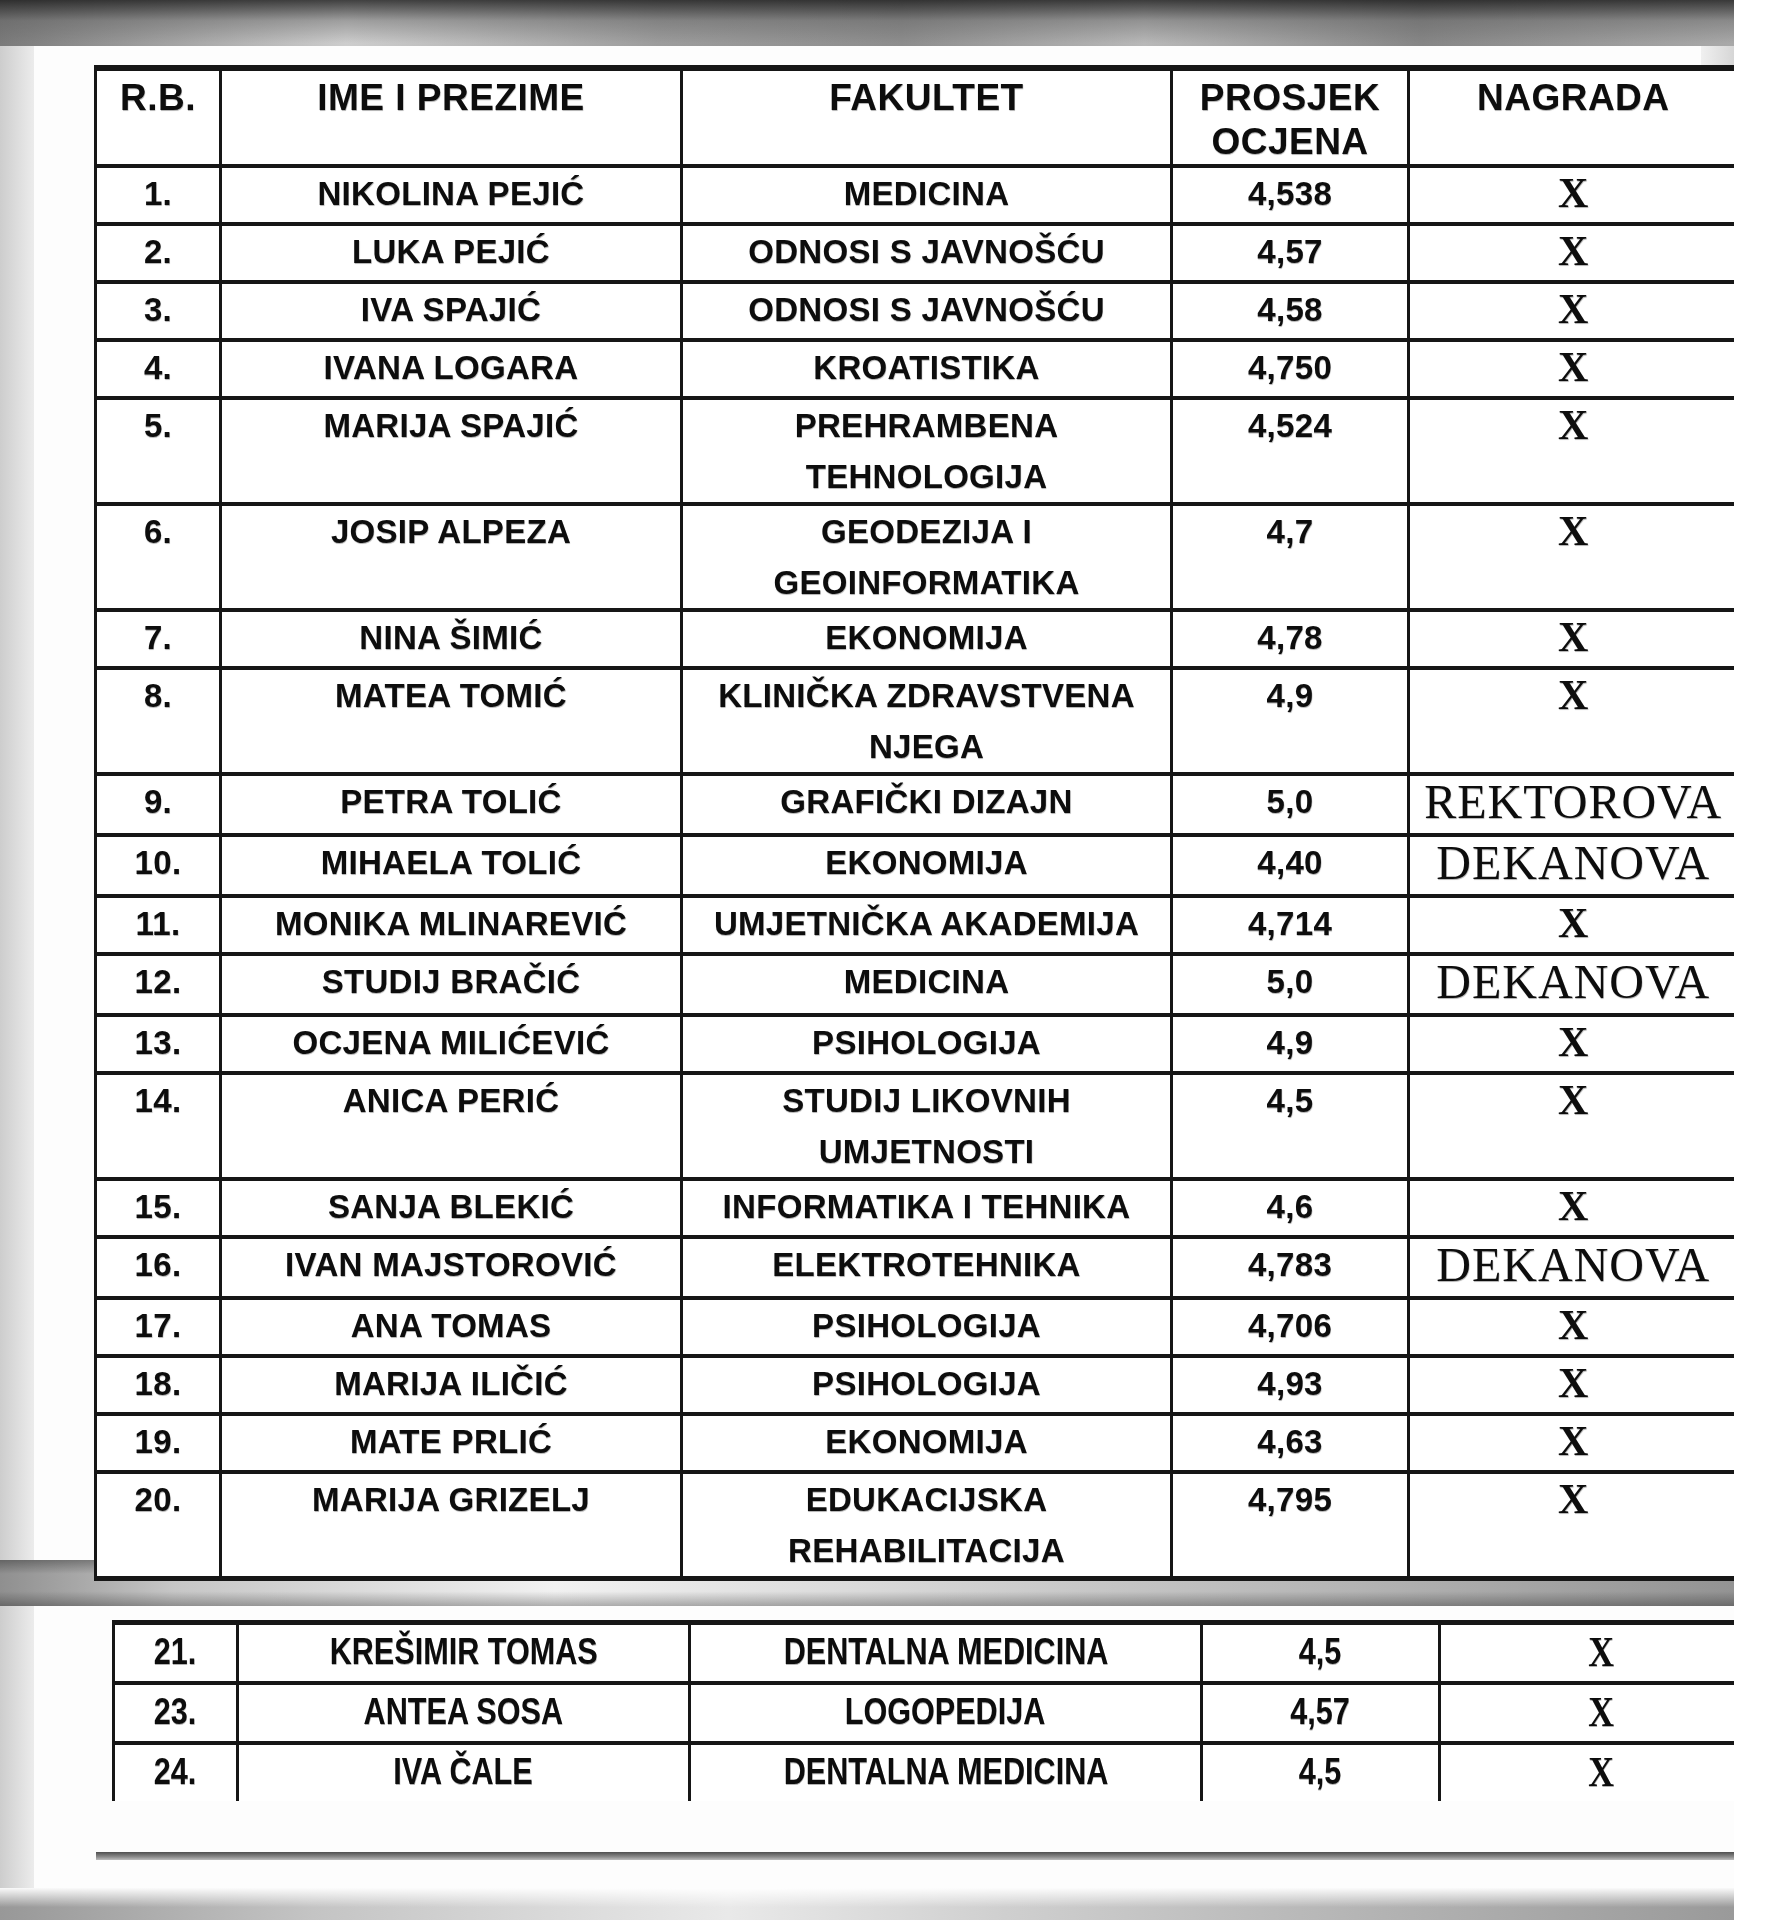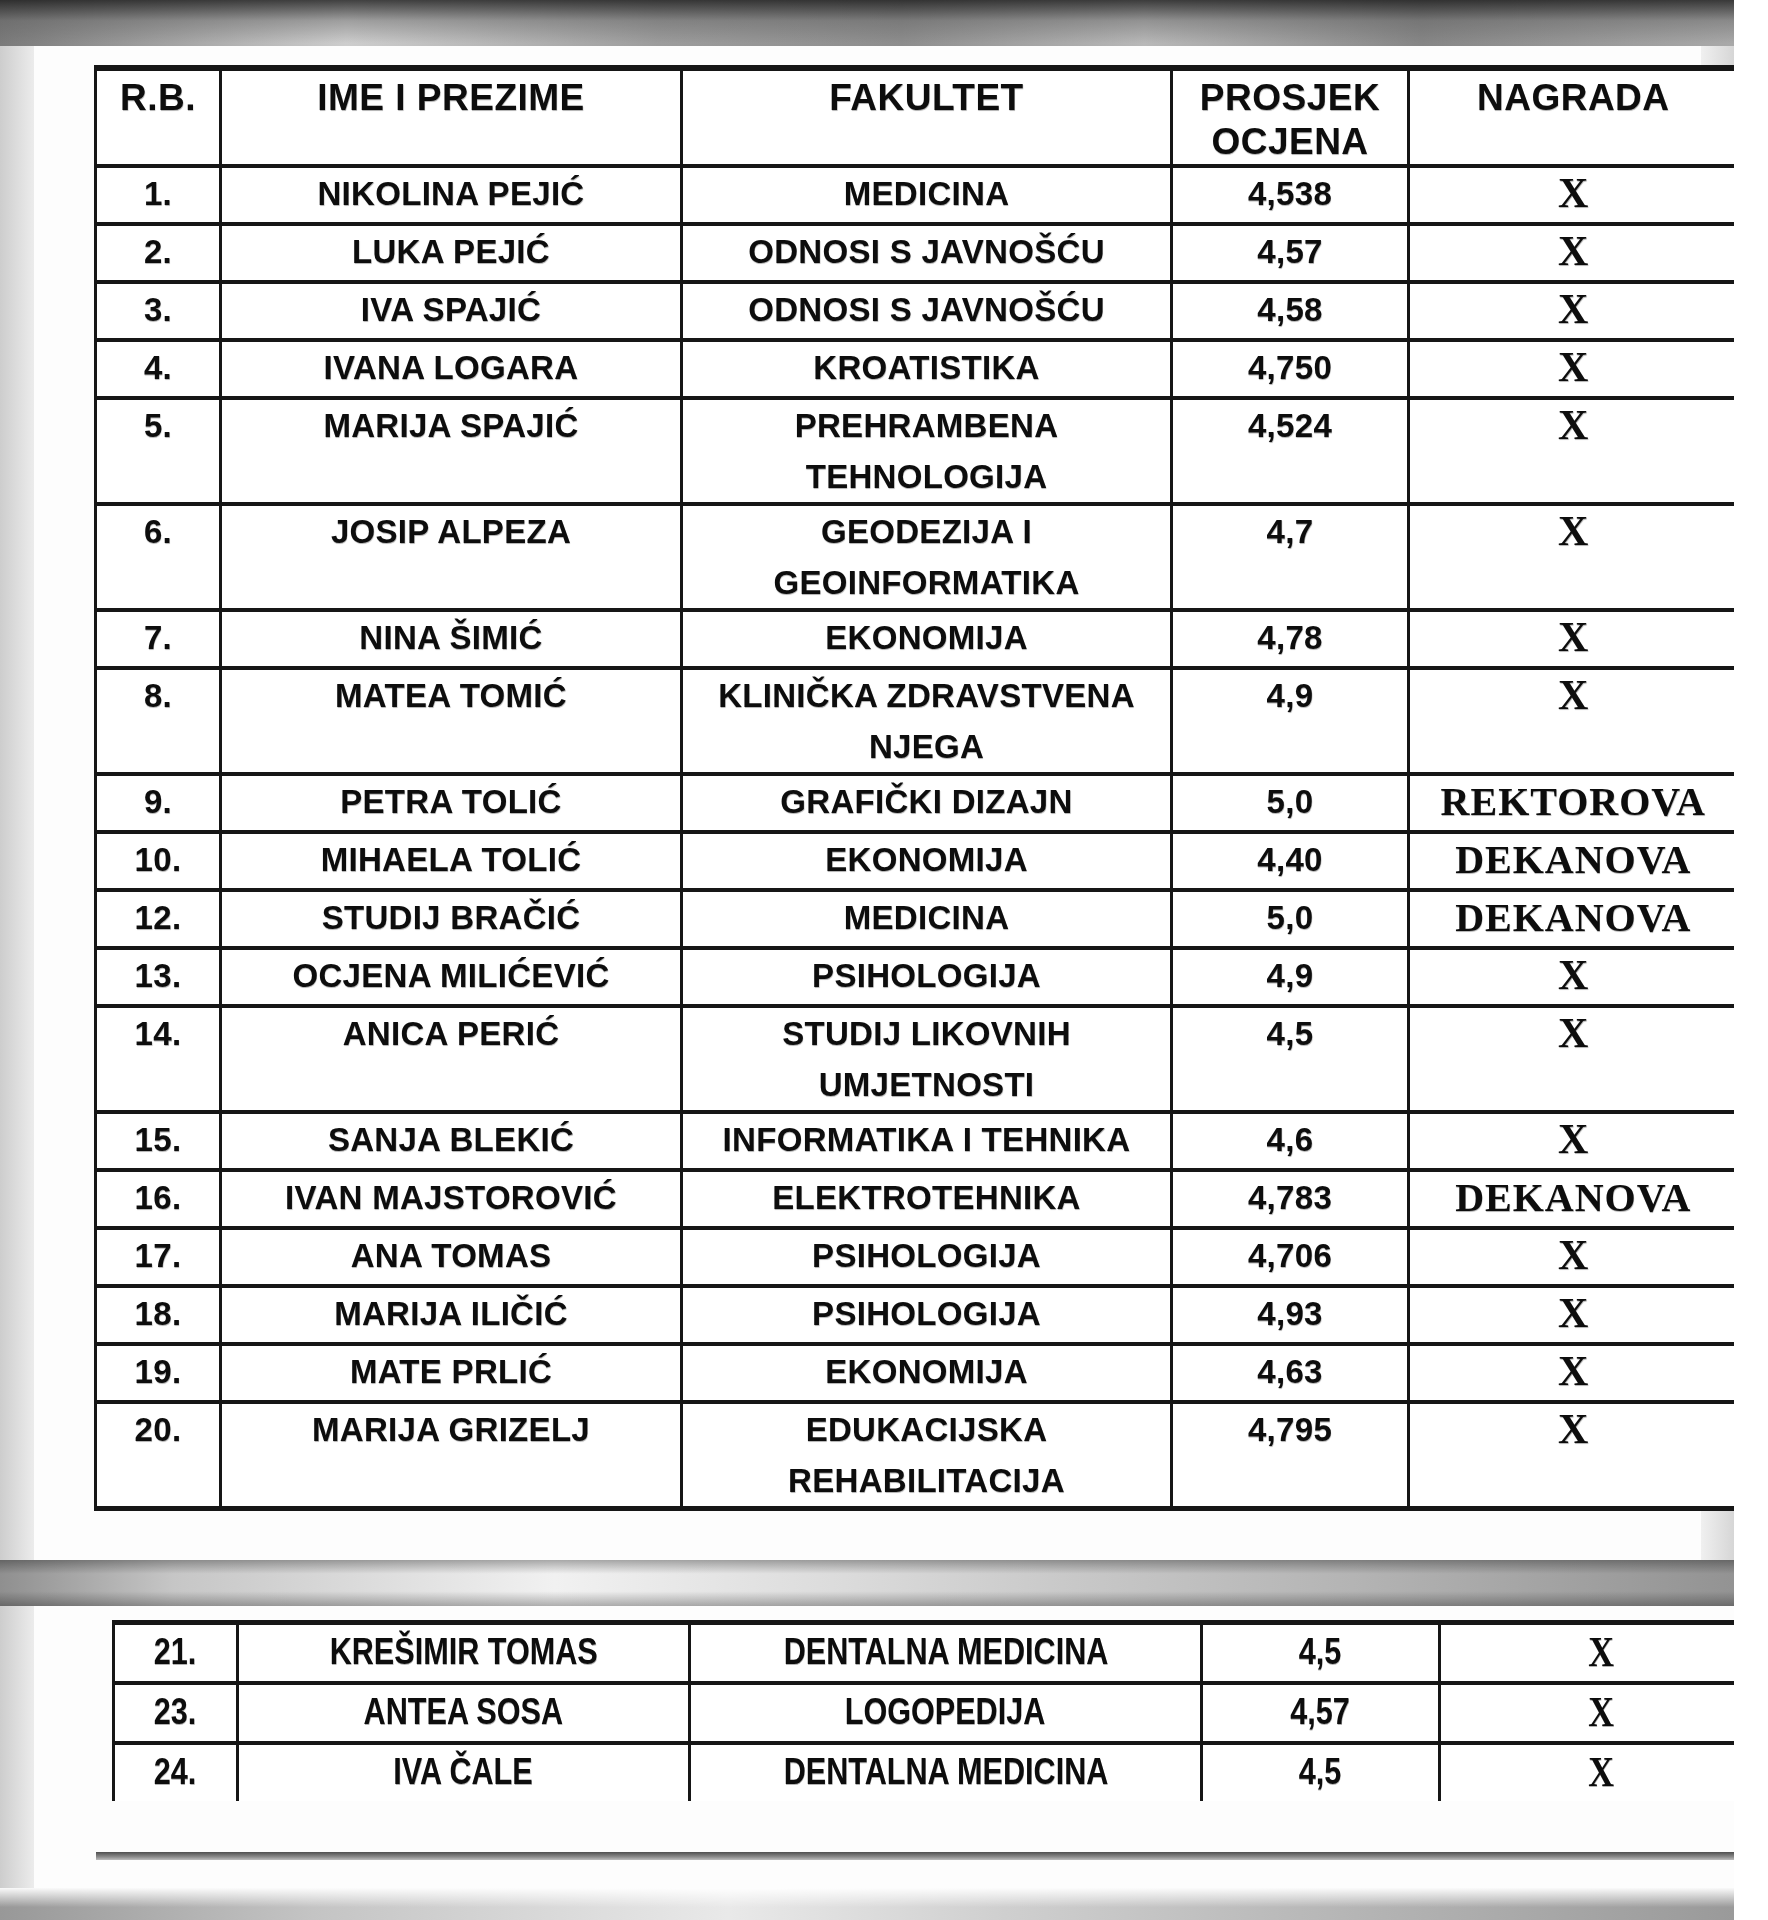--- a/index.html
+++ b/index.html
@@ -40,21 +40,21 @@
   .t1 tbody tr:last-child td{border-bottom-width:5px;}
 
   .t2{left:112px;top:1620px;width:1648px;}
   .t2 td{font-size:36px;line-height:54px;font-weight:bold;white-space:pre-line;}
   .t2 tbody tr:first-child td{border-top-width:5px;margin-top:23px;}
   .t2 tbody tr:last-child td{border-bottom-width:0;}
   .t2 .v{display:inline-block;transform:scaleX(.85);transform-origin:50% 50%;}
 
   .c-awd{font-family:"Liberation Serif",serif;font-weight:400;}
   .award-x{font-size:42px;font-weight:700;letter-spacing:0;}
-  .award-word{font-size:40px;letter-spacing:1px;font-weight:700;}
+  .award-word{font-size:48px;letter-spacing:1px;font-weight:400;}
 
   .bottom-rule{position:absolute;left:96px;right:0;top:1852px;height:8px;z-index:2;
     background:linear-gradient(180deg,#4e4e4e 0%,#8a8a8a 60%,#bdbdbd 100%);}
 </style>
 </head>
 <body>
 
 <div class="stage">
   <div class="strip-left"></div>
   <div class="strip-right"></div>
@@ -148,20 +148,27 @@
     <td class="c-awd"><span class="v award-word">REKTOROVA</span></td>
   </tr>
         <tr>
     <td class="c-rb"><span class="v">10.</span></td>
     <td class="c-name"><span class="v">MIHAELA TOLIĆ</span></td>
     <td class="c-fac"><span class="v">EKONOMIJA</span></td>
     <td class="c-avg"><span class="v">4,40</span></td>
     <td class="c-awd"><span class="v award-word">DEKANOVA</span></td>
   </tr>
         <tr>
+    <td class="c-rb"><span class="v">11.</span></td>
+    <td class="c-name"><span class="v">MONIKA MLINAREVIĆ</span></td>
+    <td class="c-fac"><span class="v">UMJETNIČKA AKADEMIJA</span></td>
+    <td class="c-avg"><span class="v">4,714</span></td>
+    <td class="c-awd"><span class="v award-x">X</span></td>
+  </tr>
+        <tr>
     <td class="c-rb"><span class="v">12.</span></td>
     <td class="c-name"><span class="v">STUDIJ BRAČIĆ</span></td>
     <td class="c-fac"><span class="v">MEDICINA</span></td>
     <td class="c-avg"><span class="v">5,0</span></td>
     <td class="c-awd"><span class="v award-word">DEKANOVA</span></td>
   </tr>
         <tr>
     <td class="c-rb"><span class="v">13.</span></td>
     <td class="c-name"><span class="v">OCJENA MILIĆEVIĆ</span></td>
     <td class="c-fac"><span class="v">PSIHOLOGIJA</span></td>

